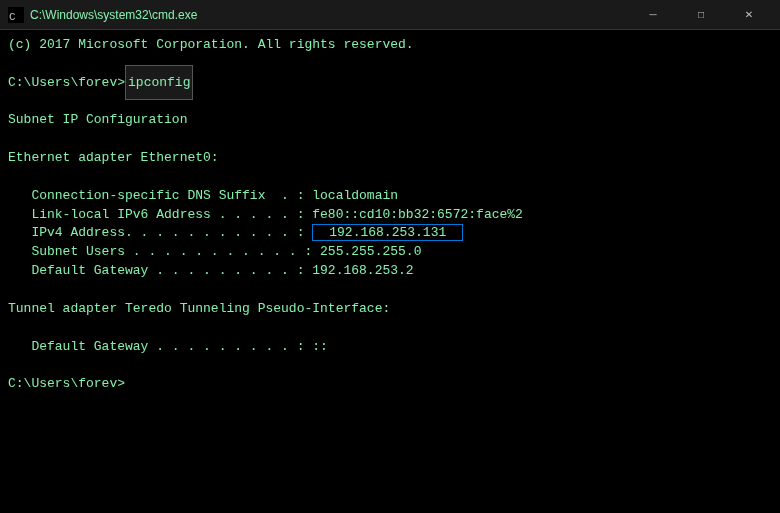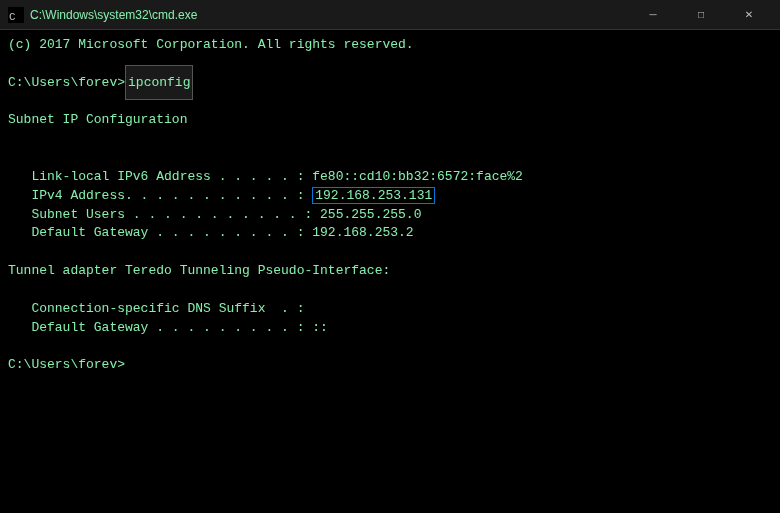--- a/index.html
+++ b/index.html
@@ -75,21 +75,21 @@
       white-space: pre;
     }
 
     .line.empty {
       height: 1.45em;
     }
 
     .highlight-box-blue {
       display: inline;
       border: 1px solid #0078d7;
-      padding: 0 2px;
+      padding: 0 16px;
     }
 
     .prompt-highlight {
       background: #1a1a1a;
       border: 1px solid #555;
       padding: 9px 2px;
     }
   </style>
 </head>
 <body>
@@ -108,25 +108,26 @@
   </div>
 </div>
 
 <div class="terminal">
   <span class="line">(c) 2017 Microsoft Corporation. All rights reserved.</span>
   <span class="line empty"></span>
   <span class="line">C:\Users\forev&gt;<span class="prompt-highlight">ipconfig</span></span>
   <span class="line empty"></span>
   <span class="line">Subnet IP Configuration</span>
   <span class="line empty"></span>
+  <span class="line">Ethernet adapter Ethernet0:</span>
   <span class="line empty"></span>
+  <span class="line">   Connection-specific DNS Suffix  . : localdomain</span>
   <span class="line">   Link-local IPv6 Address . . . . . : fe80::cd10:bb32:6572:face%2</span>
   <span class="line">   IPv4 Address. . . . . . . . . . . : <span class="highlight-box-blue">192.168.253.131</span></span>
   <span class="line">   Subnet Users . . . . . . . . . . . : 255.255.255.0</span>
   <span class="line">   Default Gateway . . . . . . . . . : 192.168.253.2</span>
   <span class="line empty"></span>
   <span class="line">Tunnel adapter Teredo Tunneling Pseudo-Interface:</span>
   <span class="line empty"></span>
-  <span class="line">   Connection-specific DNS Suffix  . :</span>
   <span class="line">   Default Gateway . . . . . . . . . : ::</span>
   <span class="line empty"></span>
   <span class="line">C:\Users\forev&gt;</span>
 </div>
 
 </body></html>

